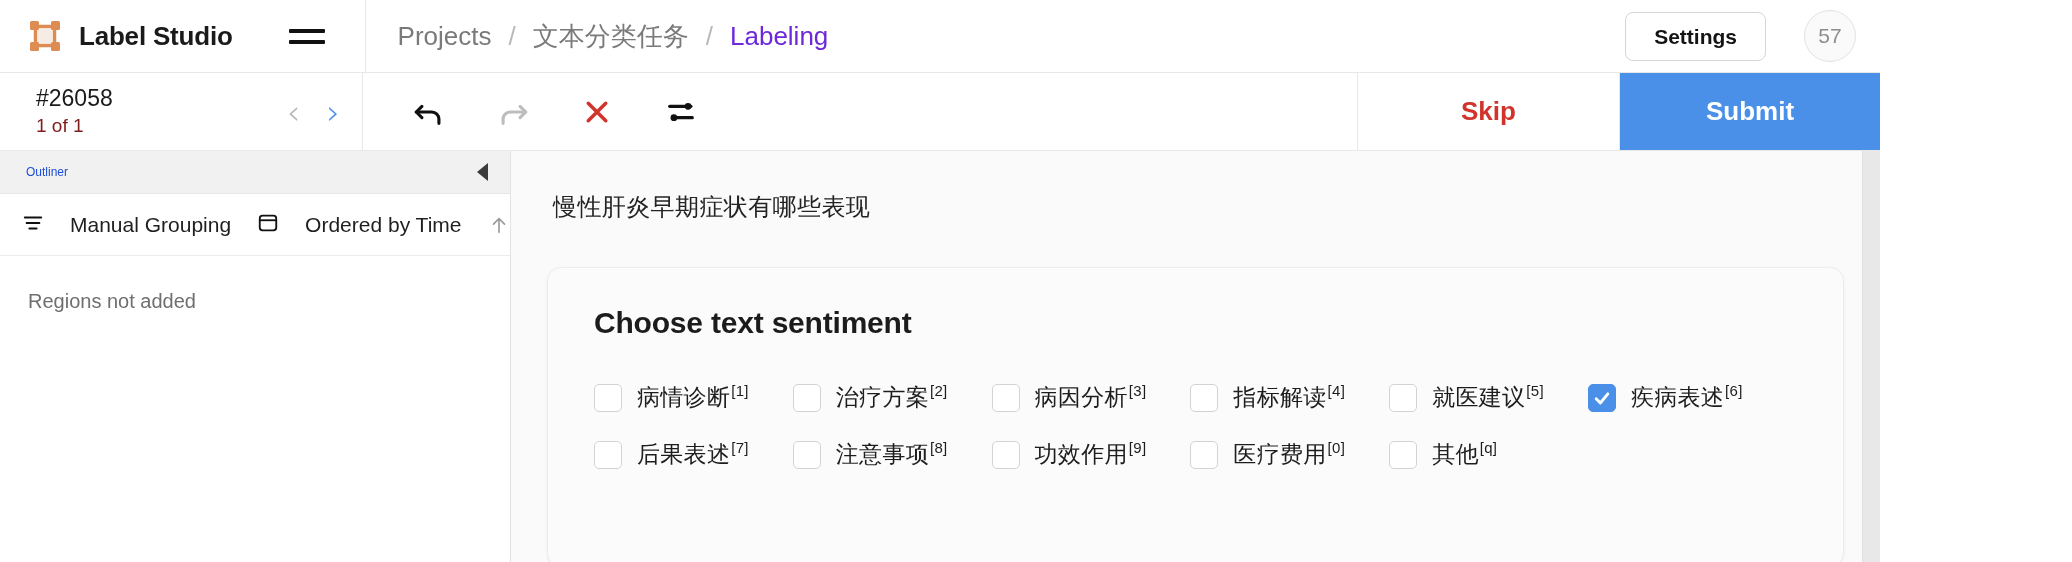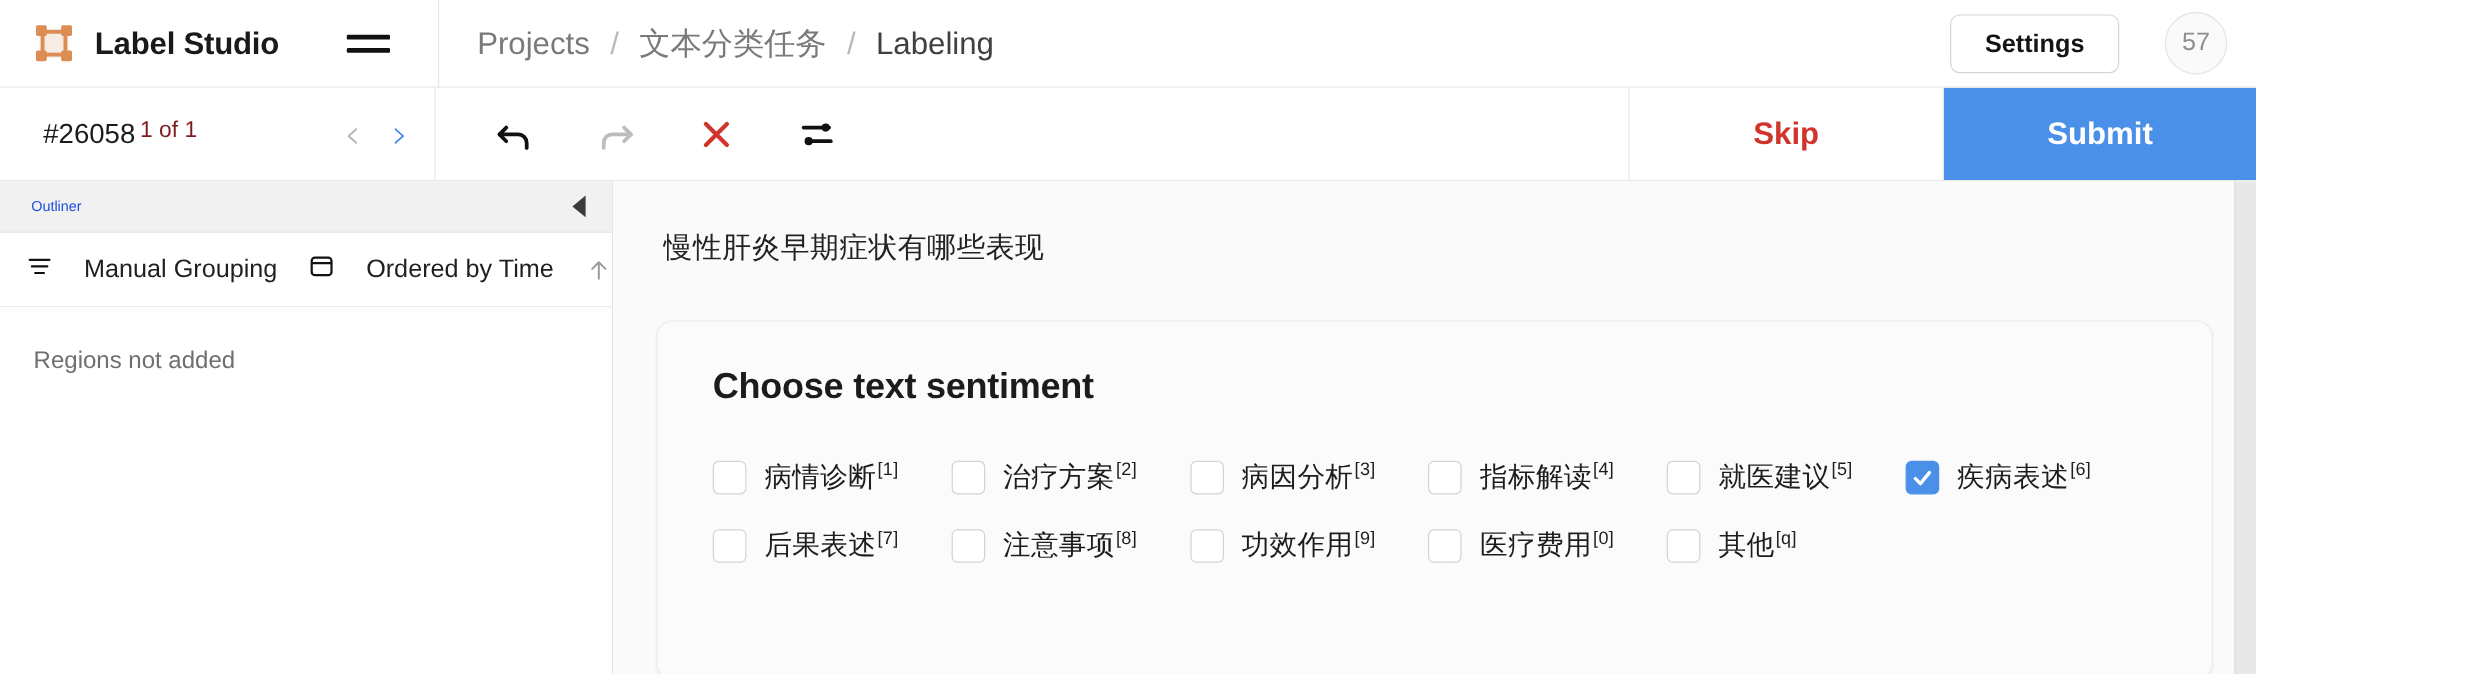--- a/index.html
+++ b/index.html
@@ -58,21 +58,21 @@
   .breadcrumb {
     display: flex;
     align-items: center;
     gap: 0px;
     padding-left: 32px;
     font-size: 26px;
     color: #7a7a7a;
     white-space: nowrap;
   }
   .crumb { color:#7a7a7a; }
-  .crumb.current { color:#404040; }
+  .crumb.current { color:#6d28d9; }
   .crumb-sep { color:#b9b9b9; padding: 0 17px; }
 
   .header-right {
     margin-left: auto;
     display: flex;
     align-items: center;
     gap: 38px;
     padding-right: 24px;
   }
   .settings-btn {
@@ -109,21 +109,21 @@
   }
   .task-block {
     width: 363px;
     min-width: 363px;
     display:flex;
     align-items:center;
     padding-left: 36px;
     padding-right: 22px;
     border-right: 1px solid #e8e8e8;
   }
-  .task-id-wrap { display:flex; flex-direction:row; gap:4px; }
+  .task-id-wrap { display:flex; flex-direction:column; gap:4px; }
   .task-id { font-size: 23px; color:#1b1b1b; line-height:1.1; }
   .task-count { font-size: 19px; color:#7f1d1d; line-height:1.1; }
   .task-nav { margin-left:auto; display:flex; align-items:center; gap: 26px; }
   .chev {
     font-size: 34px;
     line-height: 1;
     cursor: pointer;
     font-family: "DejaVu Sans", sans-serif;
     font-weight: 300;
   }

